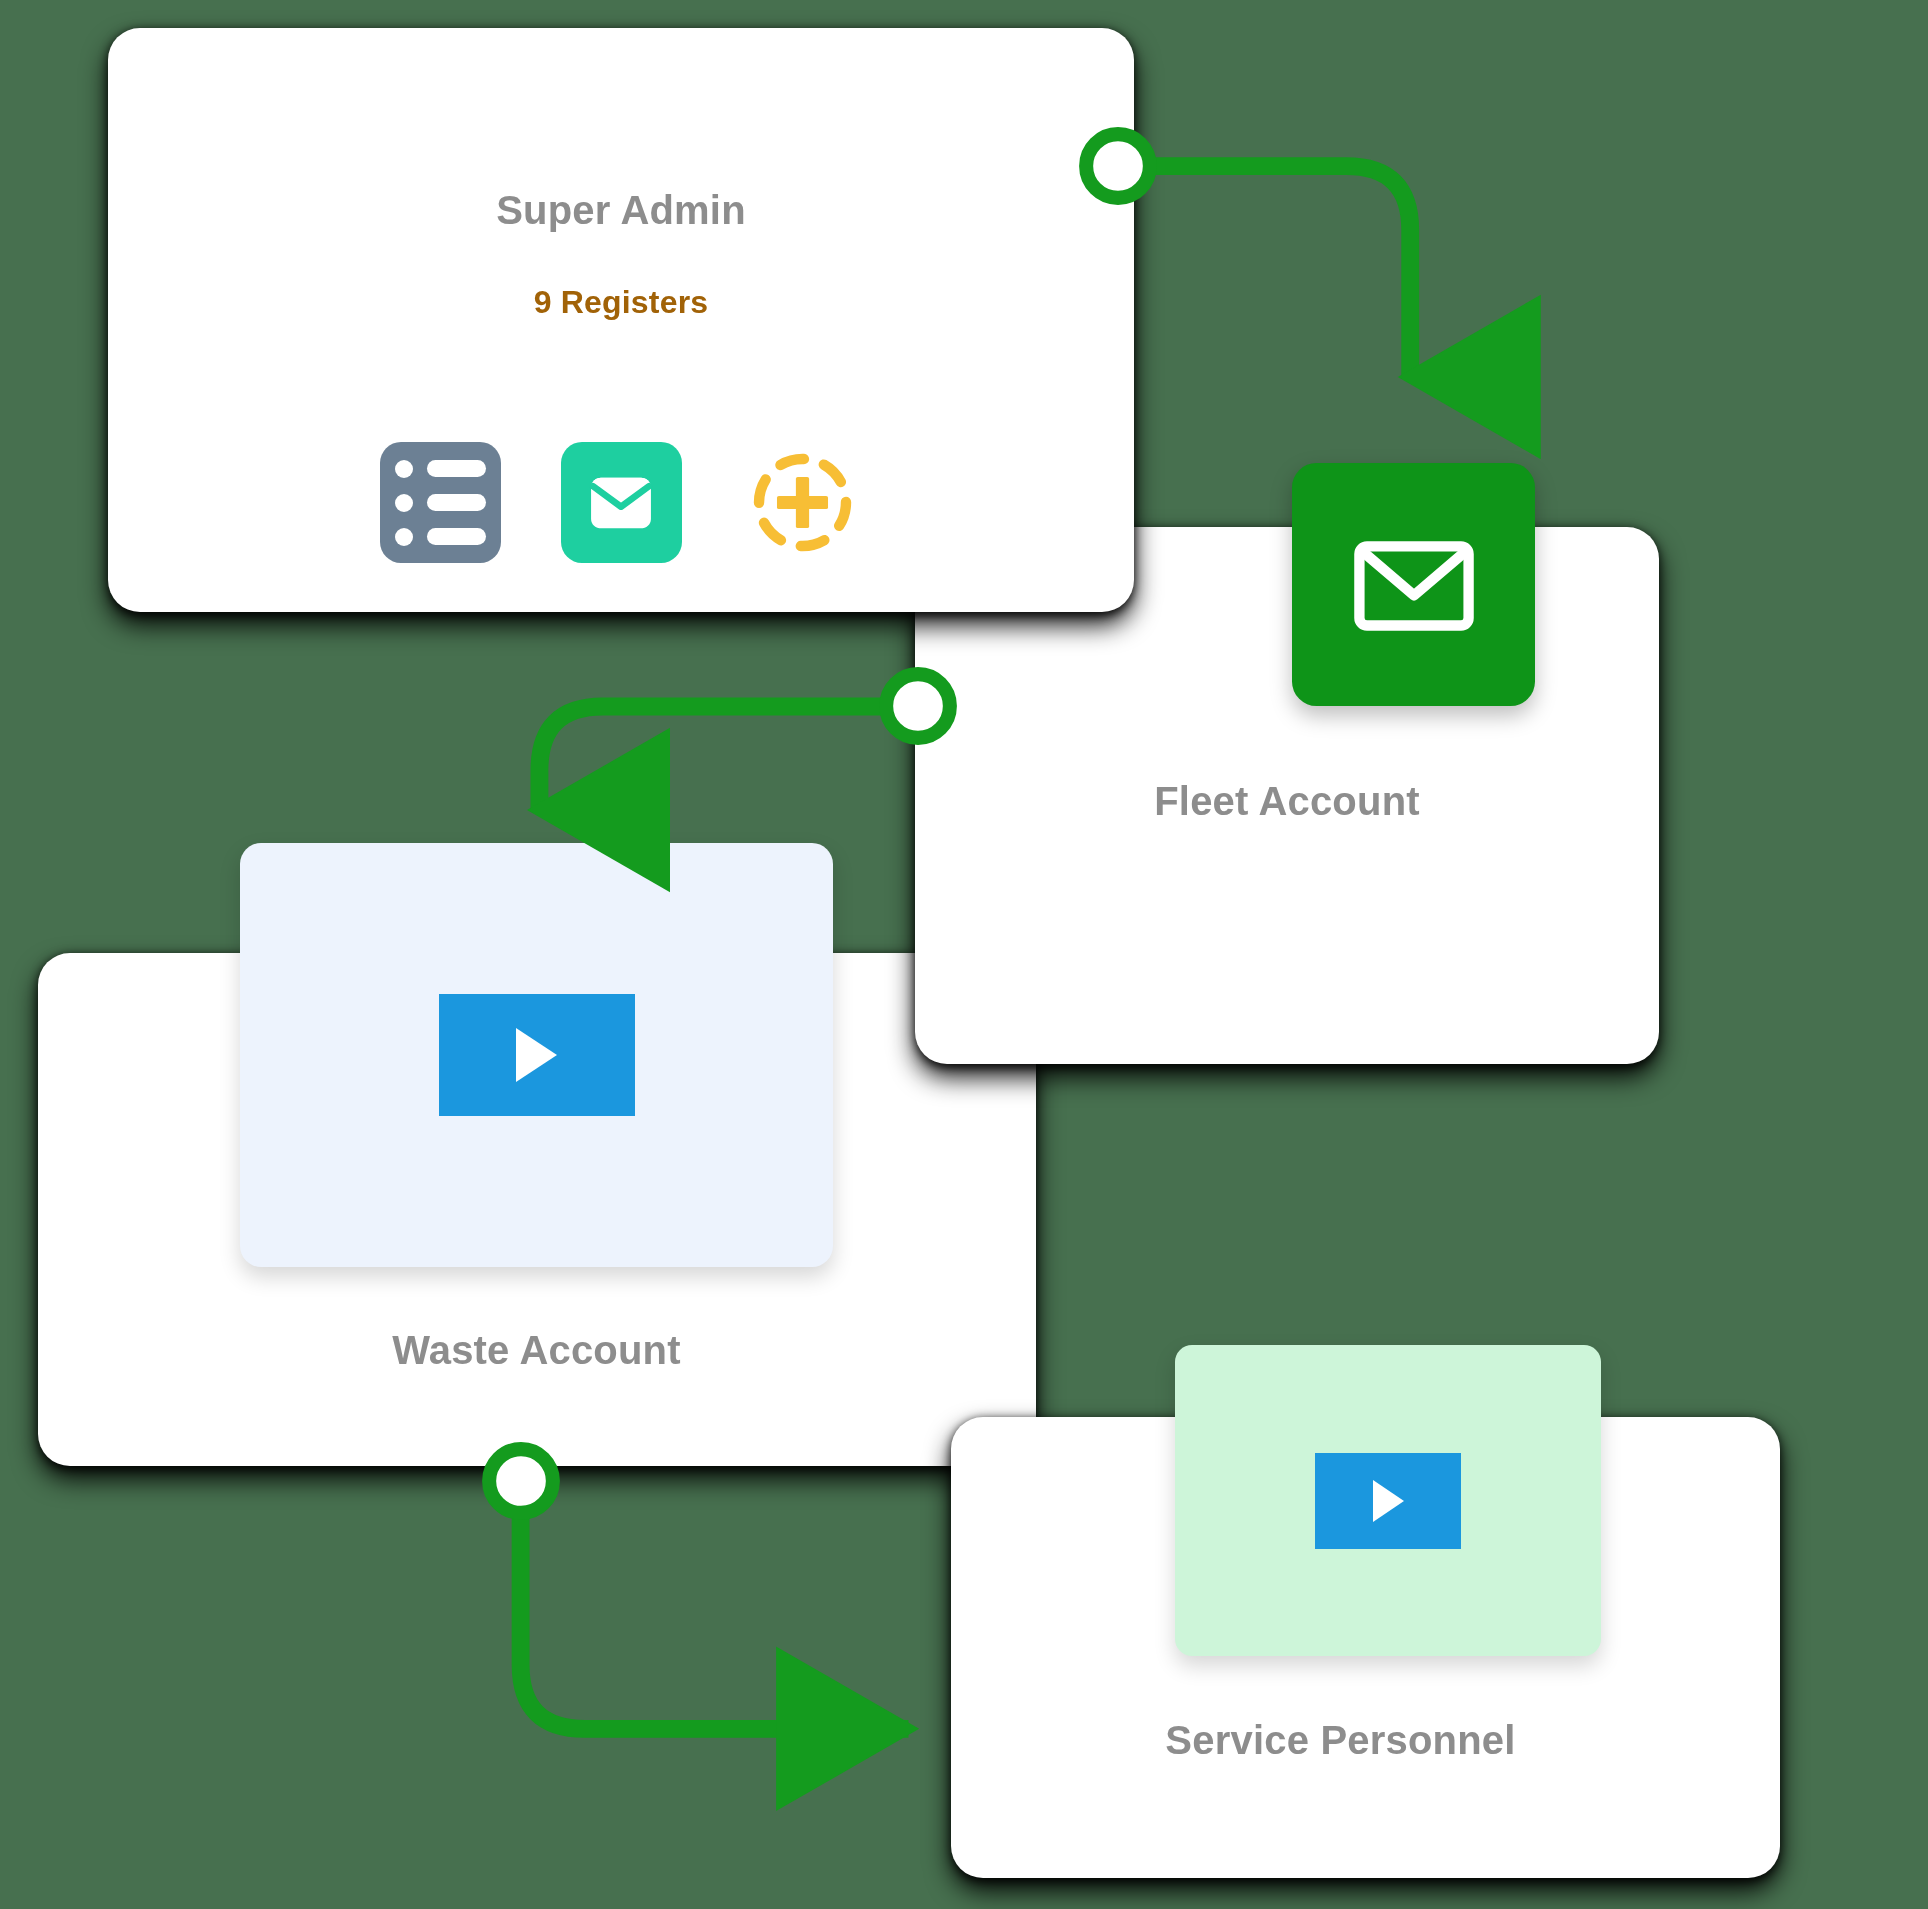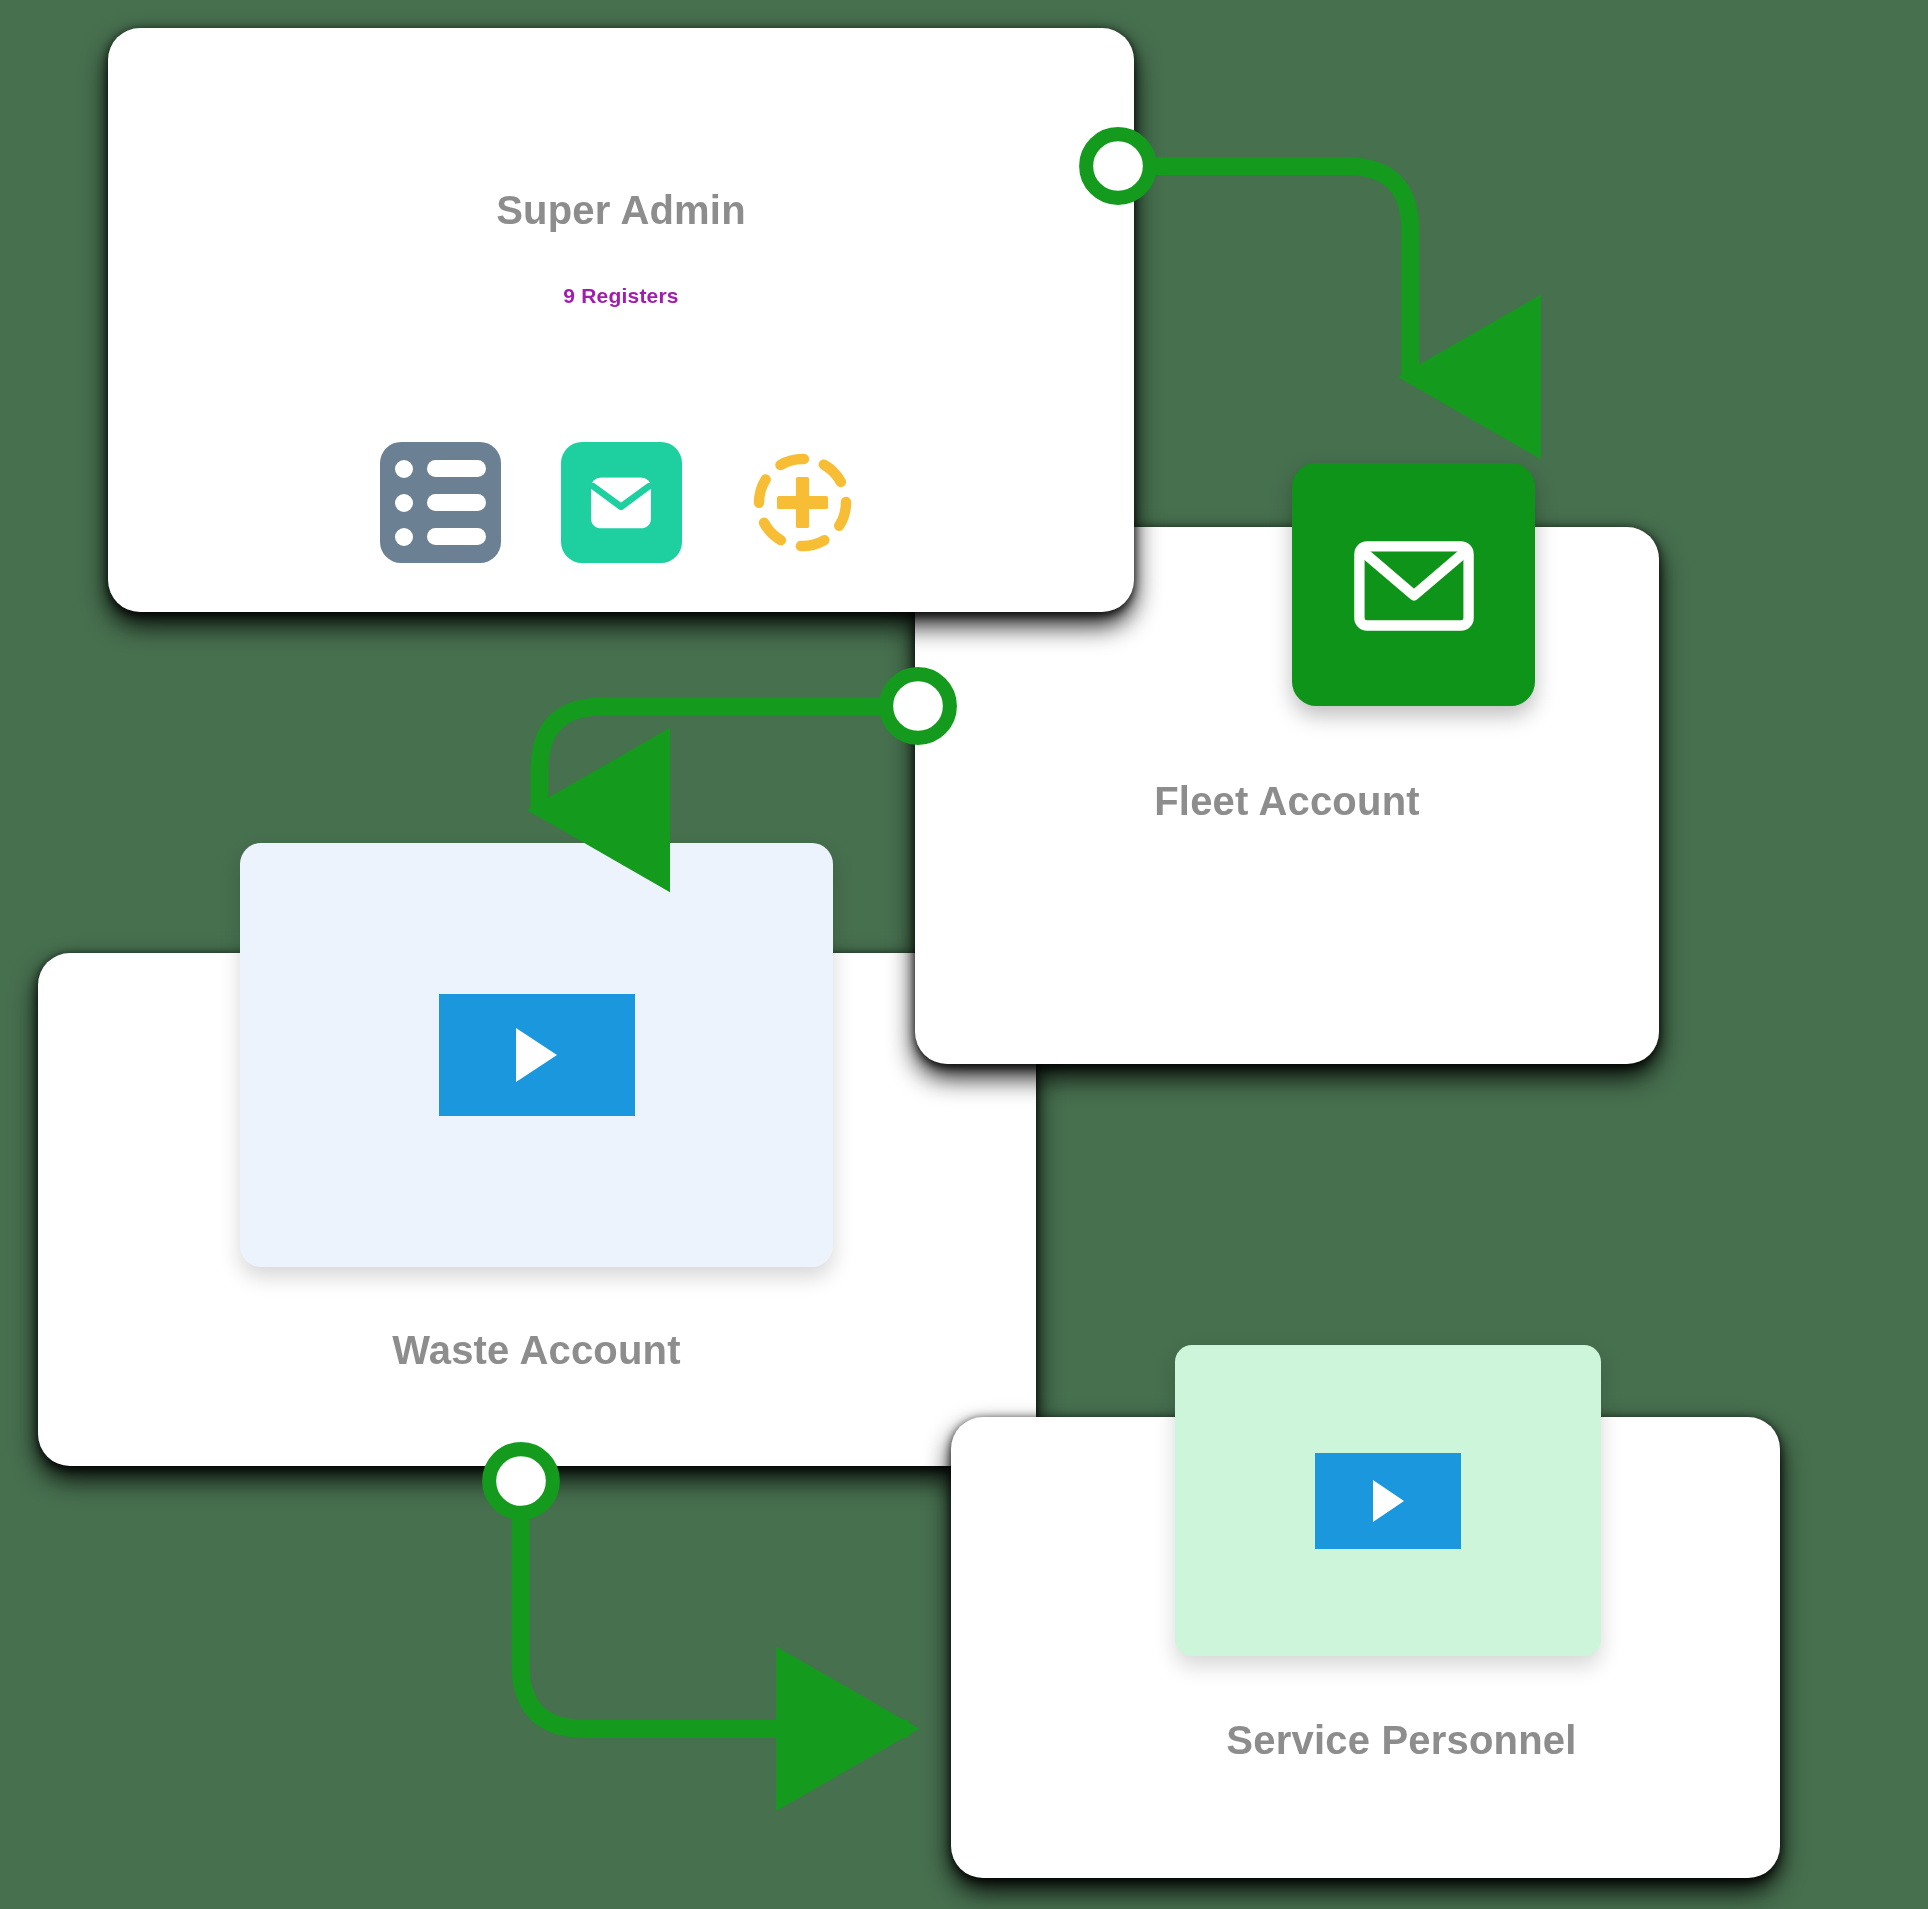--- a/index.html
+++ b/index.html
@@ -18,21 +18,21 @@
     background:#ffffff;
     border-radius:32px;
     box-shadow:0 13px 26px rgba(0,0,0,0.92), 0 2.8px 9.4px rgba(0,0,0,0.8);
   }
   .card-title{
     position:absolute;left:0;right:0;text-align:center;
     color:#8d8d8d;font-size:40px;font-weight:700;letter-spacing:0.2px;
   }
   .card-sub{
     position:absolute;left:0;right:0;text-align:center;
-    color:#a21caf;font-size:21px;font-weight:700;letter-spacing:0.2px;
+    color:#a16207;font-size:32px;font-weight:700;letter-spacing:0.2px;
   }
 
   
   #card-super{left:108px;top:28px;width:1026px;height:584px;}
   #super-title{top:160px;}
   #super-sub{top:256px;}
   .icon-row{position:absolute;left:0;right:0;top:414px;display:flex;justify-content:center;gap:60px;}
 
   .tile{width:121px;height:121px;border-radius:21px;display:flex;align-items:center;justify-content:center;}
   .tile-list{background:#6C8094;flex-direction:column;gap:16px;}
@@ -67,21 +67,21 @@
 
   
   #card-service{left:951px;top:1417px;width:829px;height:461px;}
   #service-thumb{
     position:absolute;left:1175px;top:1345px;width:426px;height:311px;
     background:#CDF5D9;border-radius:17px;
     display:flex;align-items:center;justify-content:center;
     box-shadow:0 9.4px 21px rgba(0,0,0,0.16);
     z-index:7;
   }
-  #service-title{top:1718px;left:979px;width:829px;padding-left:8px;}
+  #service-title{top:1718px;left:918px;width:829px;padding-left:8px;}
 
   
   .play-rect{background:#1B97DE;display:flex;align-items:center;justify-content:center;}
   .play-tri{width:0;height:0;border-style:solid;border-color:transparent transparent transparent #ffffff;}
 
   
   #wires{position:absolute;left:0;top:0;width:1928px;height:1910px;pointer-events:none;z-index:9;}
 
   .node{position:absolute;z-index:11;}
 </style>

